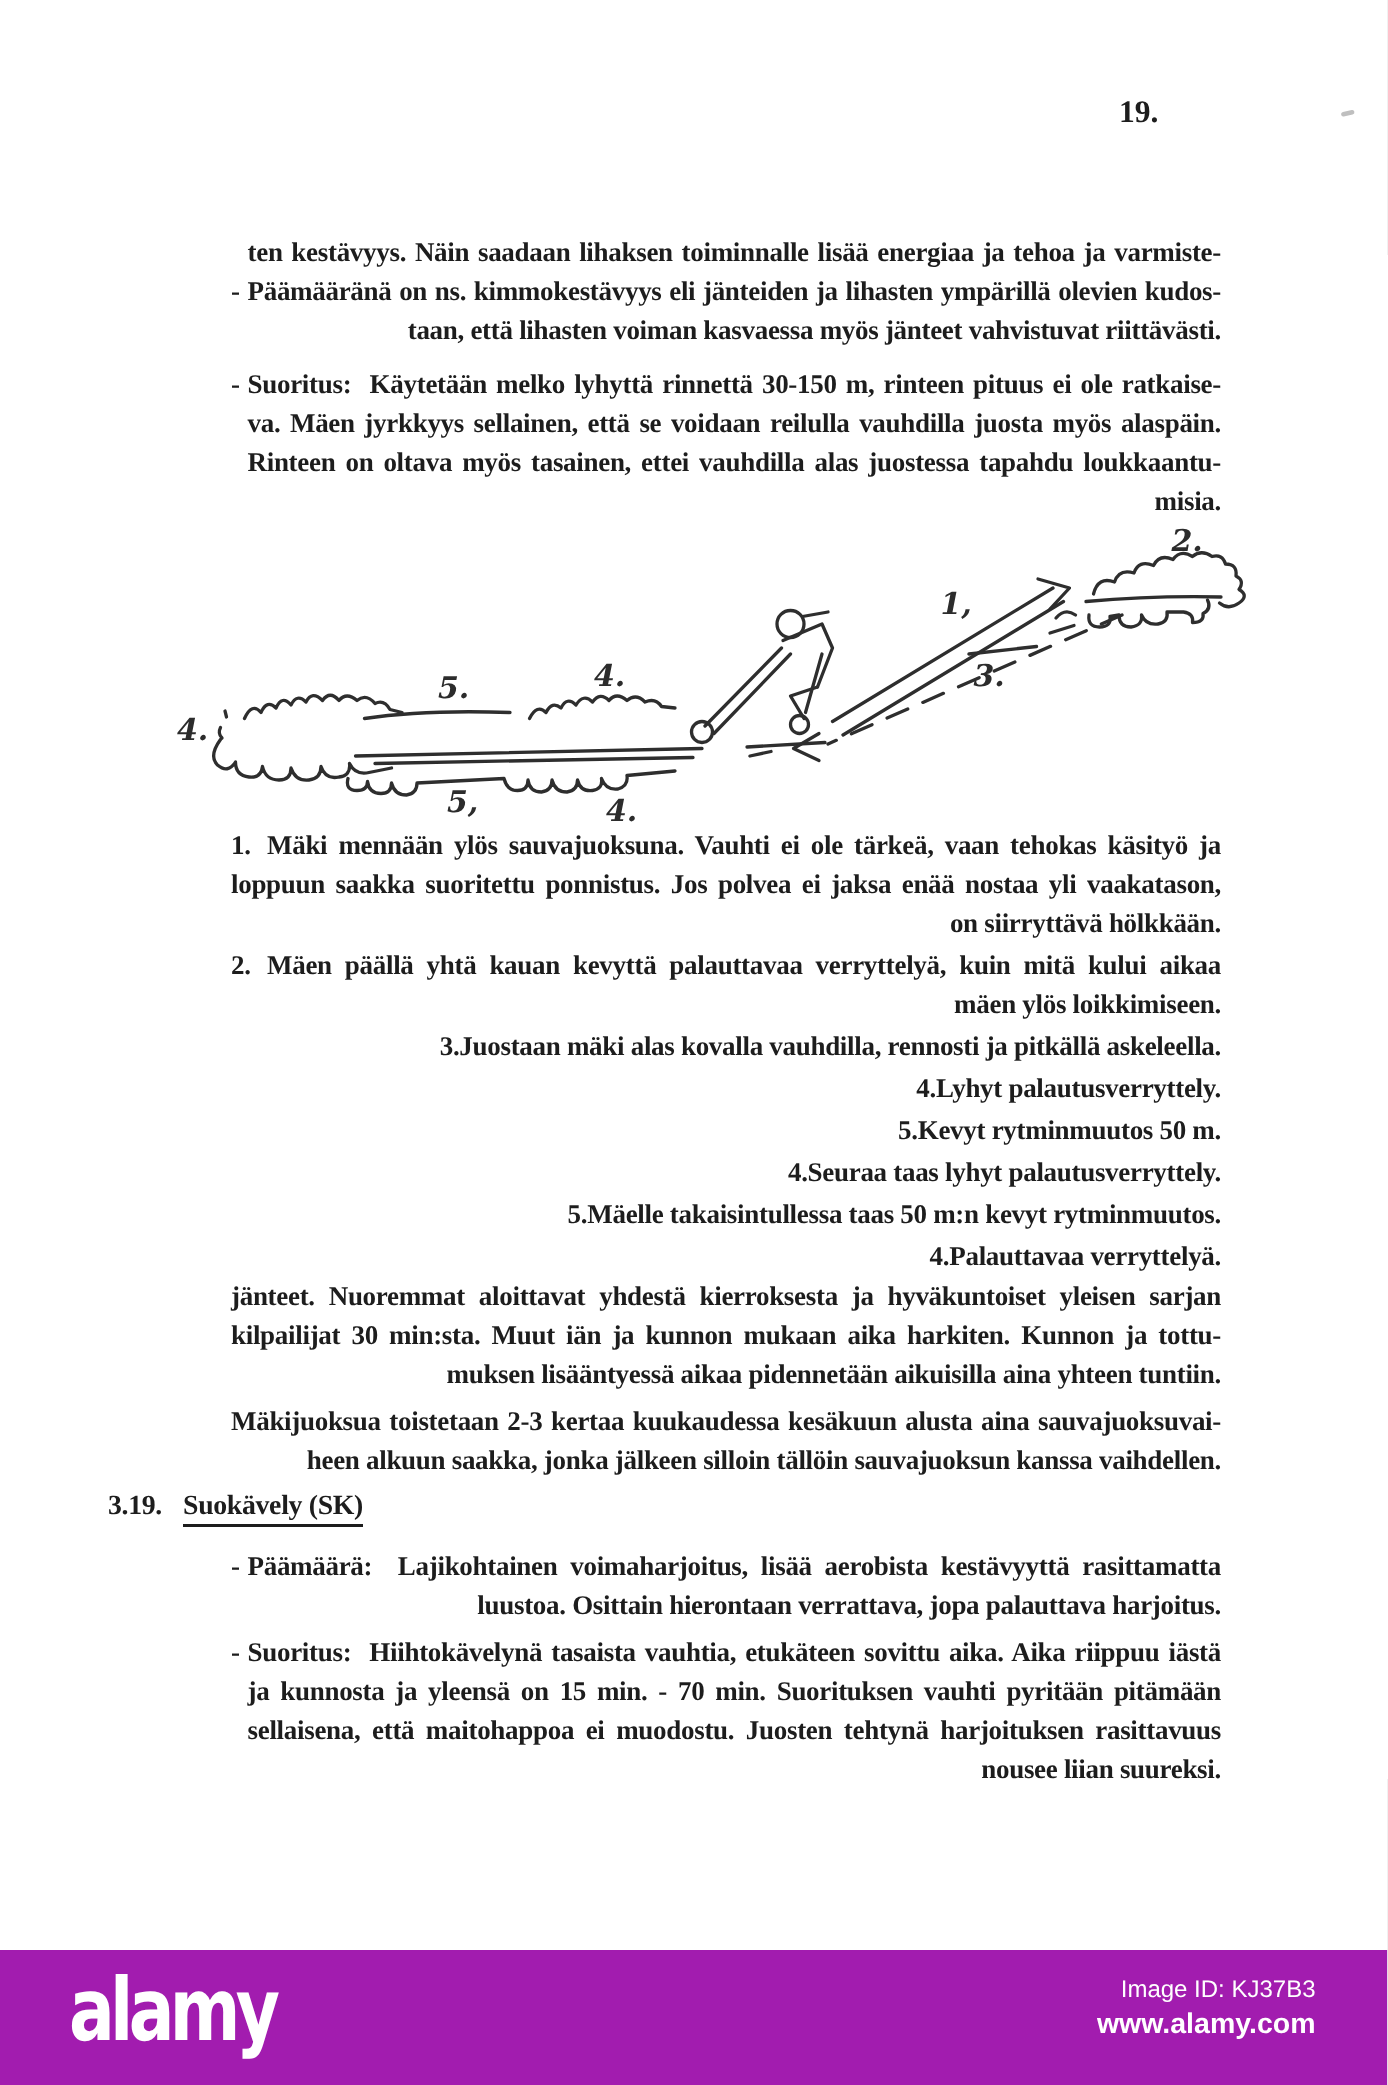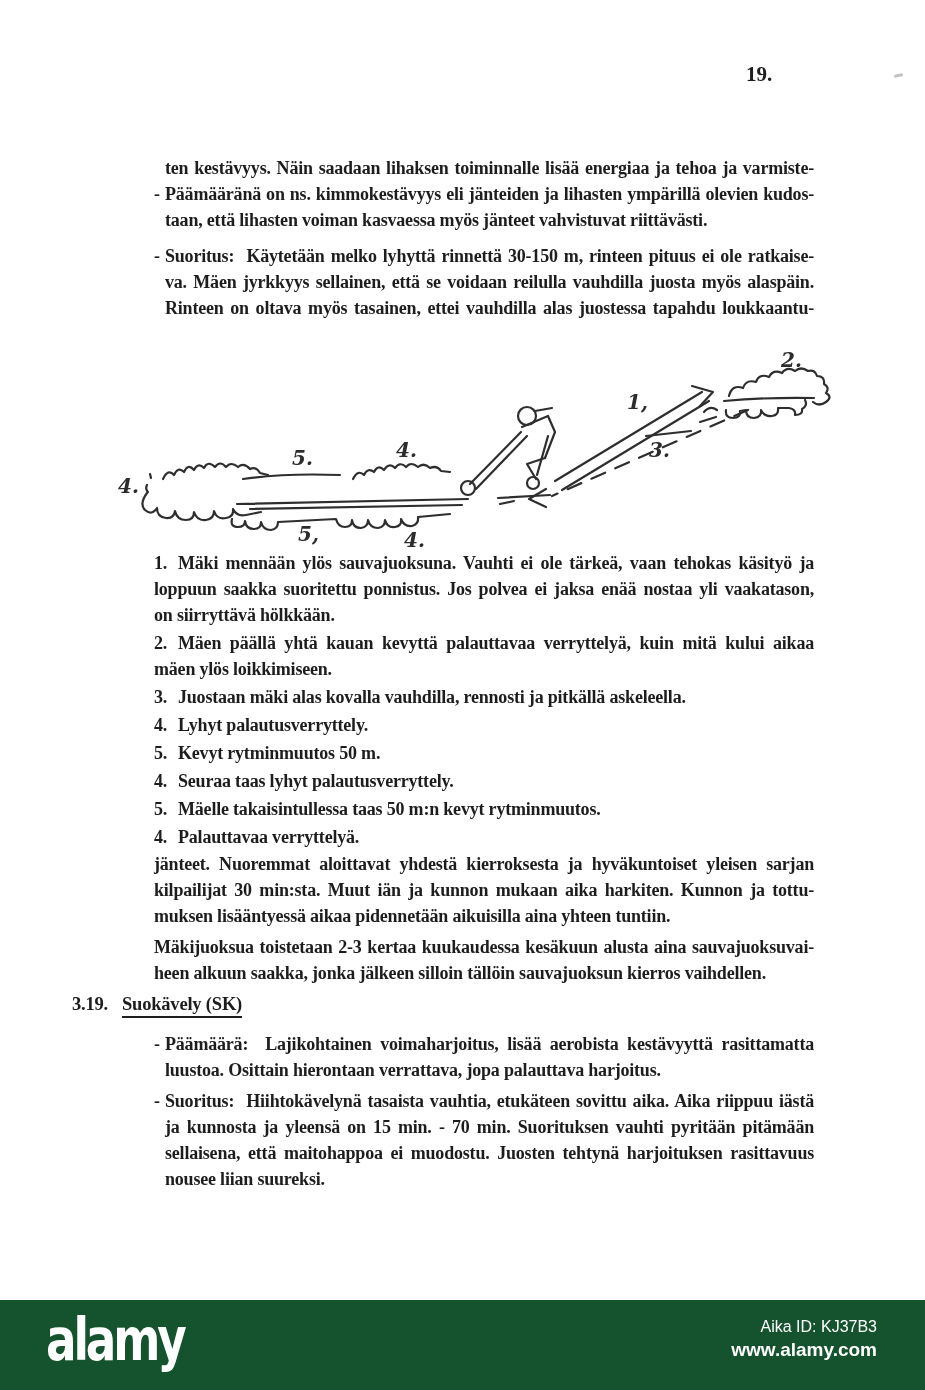--- a/index.html
+++ b/index.html
@@ -10,40 +10,40 @@
        line-height:26px;letter-spacing:-0.2px;}
   #col-a{top:155px;}
   #col-b{top:550px;}
   #col-c{top:851px;}
   .block{position:relative;}
   #col-a .block + .block{margin-top:10px;}
   #col-b .block + .block{margin-top:2px;}
   #col-c .block + .block{margin-top:5px;}
   #col-c .heading-block{margin-top:6px;}
   #col-c .heading-block + .block{margin-top:14px;}
-  .line{white-space:normal;}
+  .line{white-space:normal;text-align:right;}
   .line.j{text-align:justify;text-align-last:justify;text-justify:inter-word;}
   .hang{padding-left:11px;}
   .pfx-dash{display:inline-block;width:11px;margin-left:-11px;}
   .pfx-num{display:inline-block;width:24px;}
   
   .heading-block{margin-left:-82px;font-size:18.5px;}
   .h-num{display:inline-block;width:50px;}
   .h-title{border-bottom:2px solid #1d1d1d;padding-bottom:2px;}
   
   #page-number{position:absolute;left:746px;top:62px;font-size:21px;font-weight:700;}
   .speck{position:absolute;left:894px;top:74px;width:9px;height:3px;background:#bfbfbf;
          border-radius:2px;transform:rotate(-12deg);}
   
   #diagram{position:absolute;left:100px;top:348px;width:740px;height:200px;}
   #diagram svg{position:absolute;left:0;top:0;}
   .dg-label{position:absolute;font-family:"DejaVu Serif",serif;font-style:italic;
             font-weight:700;font-size:20px;color:#2c2c2c;line-height:1;}
   
-  #footer{position:absolute;left:0;top:1300px;width:925px;height:90px;background:#14532d;}
+  #footer{position:absolute;left:0;top:1300px;width:925px;height:90px;background:#a21caf;}
   #alamy-logo{position:absolute;left:46px;top:8px;font-family:"DejaVu Sans","Liberation Sans",sans-serif;
               font-weight:700;font-size:58px;line-height:64px;color:#ffffff;letter-spacing:-4px;
               transform:scaleX(0.78);transform-origin:left top;}
   #footer-right{position:absolute;right:48px;top:16px;text-align:right;color:#ffffff;
                 font-family:"Liberation Sans","DejaVu Sans",sans-serif;}
   #image-id{font-size:16px;font-weight:400;line-height:22px;}
   #site-url{font-size:19px;font-weight:700;line-height:24px;}
 </style>
 </head>
 <body>
@@ -56,20 +56,21 @@
   <div id="col-a" class="col">
       <div class="block hang">
         <div class="line j">ten kestävyys. Näin saadaan lihaksen toiminnalle lisää energiaa ja tehoa ja varmiste-</div>
         <div class="line j"><span class="pfx-dash">-</span>Päämääränä on ns. kimmokestävyys eli jänteiden ja lihasten ympärillä olevien kudos-</div>
         <div class="line">taan, että lihasten voiman kasvaessa myös jänteet vahvistuvat riittävästi.</div>
       </div>
       <div class="block hang">
         <div class="line j"><span class="pfx-dash">-</span>Suoritus:&nbsp; Käytetään melko lyhyttä rinnettä 30-150 m, rinteen pituus ei ole ratkaise-</div>
         <div class="line j">va. Mäen jyrkkyys sellainen, että se voidaan reilulla vauhdilla juosta myös alaspäin.</div>
         <div class="line j">Rinteen on oltava myös tasainen, ettei vauhdilla alas juostessa tapahdu loukkaantu-</div>
+        <div class="line">misia.</div>
       </div>
     </div>
 
   <div id="diagram">
     <svg width="740" height="200" viewBox="0 0 740 200">
       <g fill="none" stroke="#2e2e2e" stroke-width="2.2" stroke-linecap="round" stroke-linejoin="round">
 
         <path d="M50,126 l1,4 M47,137 q-2,4 1,7"></path>
 
         <path d="M63,131 q5,-11 11,-4 q4,-9 10,-3 q4,-9 10,-2 q4,-8 10,-2 q4,-8 11,-1 q5,-7 11,0 q5,-6 12,0 q6,-5 12,2 q6,-3 10,4 l8,2"></path>
@@ -156,36 +157,36 @@
     </div>
 
   <div id="col-c" class="col">
       <div class="block">
         <div class="line j">jänteet. Nuoremmat aloittavat yhdestä kierroksesta ja hyväkuntoiset yleisen sarjan</div>
         <div class="line j">kilpailijat 30 min:sta. Muut iän ja kunnon mukaan aika harkiten. Kunnon ja tottu-</div>
         <div class="line">muksen lisääntyessä aikaa pidennetään aikuisilla aina yhteen tuntiin.</div>
       </div>
       <div class="block">
         <div class="line j">Mäkijuoksua toistetaan 2-3 kertaa kuukaudessa kesäkuun alusta aina sauvajuoksuvai-</div>
-        <div class="line">heen alkuun saakka, jonka jälkeen silloin tällöin sauvajuoksun kierros vaihdellen.</div>
+        <div class="line">heen alkuun saakka, jonka jälkeen silloin tällöin sauvajuoksun kanssa vaihdellen.</div>
       </div>
       <div class="block heading-block"><span class="h-num">3.19.</span><span class="h-title">Suokävely (SK)</span></div>
       <div class="block hang">
         <div class="line j"><span class="pfx-dash">-</span>Päämäärä:&nbsp; Lajikohtainen voimaharjoitus, lisää aerobista kestävyyttä rasittamatta</div>
         <div class="line">luustoa. Osittain hierontaan verrattava, jopa palauttava harjoitus.</div>
       </div>
       <div class="block hang">
         <div class="line j"><span class="pfx-dash">-</span>Suoritus:&nbsp; Hiihtokävelynä tasaista vauhtia, etukäteen sovittu aika. Aika riippuu iästä</div>
         <div class="line j">ja kunnosta ja yleensä on 15 min. - 70 min. Suorituksen vauhti pyritään pitämään</div>
         <div class="line j">sellaisena, että maitohappoa ei muodostu. Juosten tehtynä harjoituksen rasittavuus</div>
         <div class="line">nousee liian suureksi.</div>
       </div>
     </div>
 
   <div id="footer">
     <div id="alamy-logo">alamy</div>
     <div id="footer-right">
-      <div id="image-id">Aika ID: KJ37B3</div>
+      <div id="image-id">Image ID: KJ37B3</div>
       <div id="site-url">www.alamy.com</div>
     </div>
   </div>
 
 </div>
 
 </body></html>

